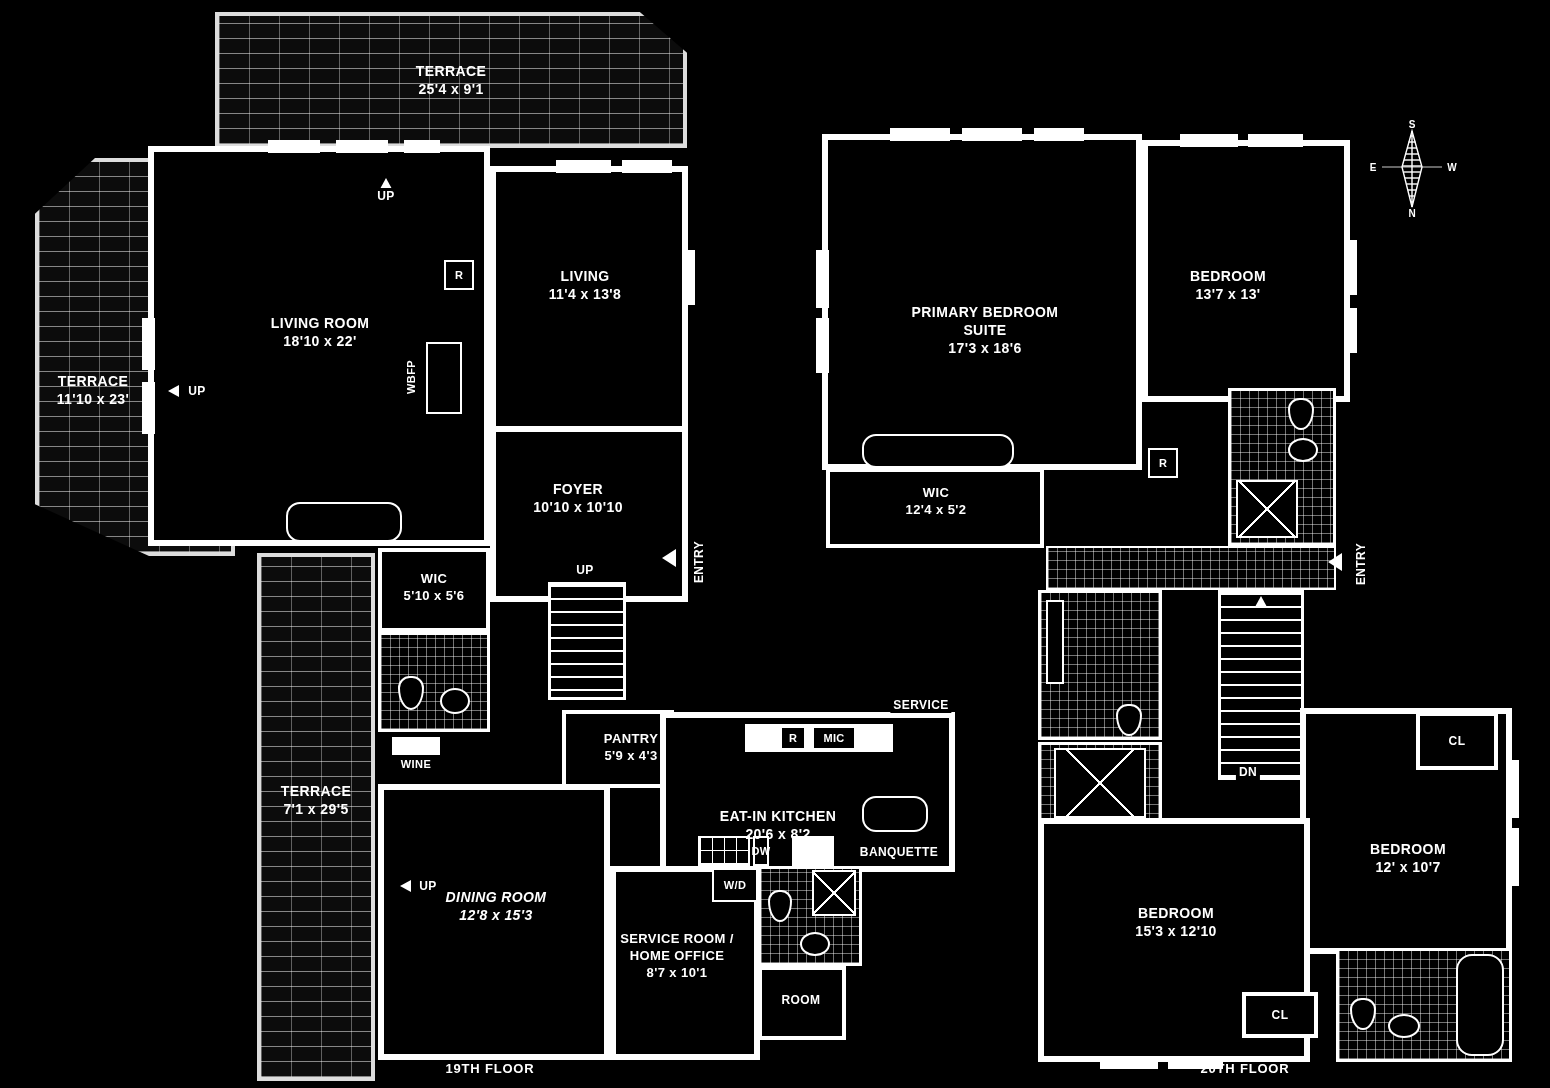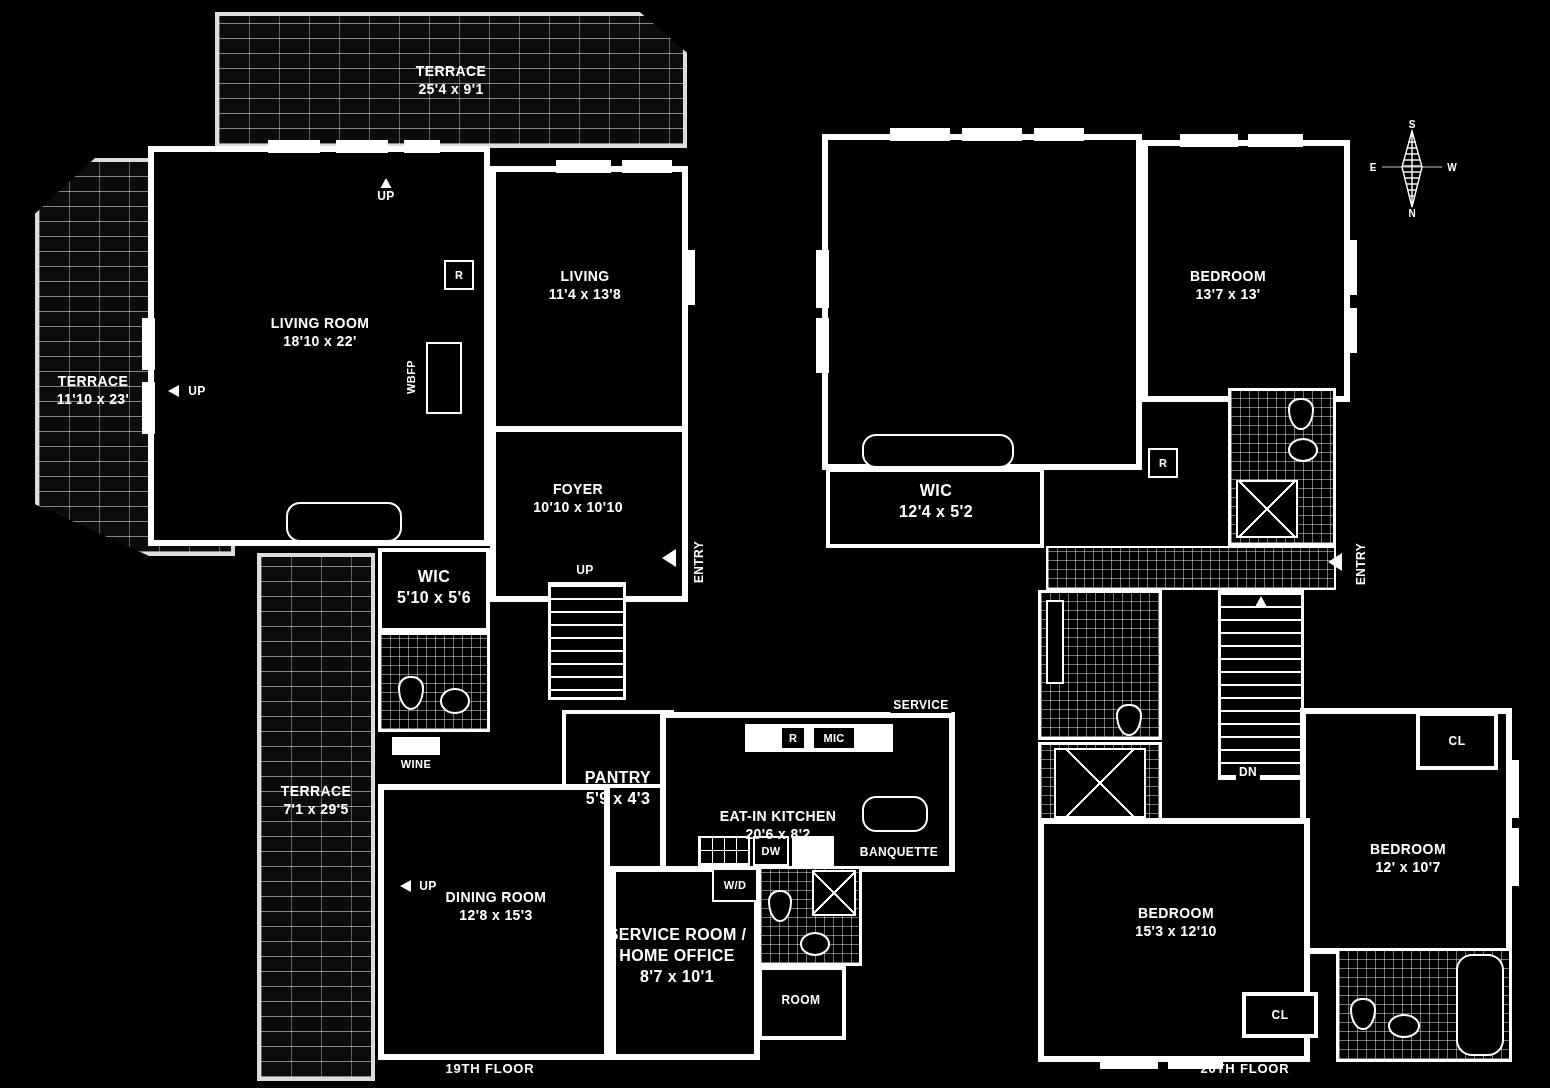--- a/index.html
+++ b/index.html
@@ -28,21 +28,21 @@
       repeating-linear-gradient(90deg,#fff 0 1px,transparent 1px 12px);}
   .win{background:#fff;}
   .fix{border:2px solid #fff;background:#000;}
   .toilet{border:2px solid #fff;background:#000;border-radius:45% 45% 50% 50%/35% 35% 65% 65%;}
   .oval{border:2px solid #fff;background:#000;border-radius:50%;}
   .rnd{border-radius:14px;}
   .mbox{border:2px solid #fff;background:#000;color:#fff;display:flex;align-items:center;justify-content:center;
         font-size:11px;font-weight:700;letter-spacing:.3px;}
   .label{transform:translate(-50%,-50%);text-align:center;color:#fff;font-size:14px;font-weight:700;
          letter-spacing:.4px;line-height:1.3;white-space:nowrap;}
-  .sm{font-size:16px;}
+  .sm{font-size:13px;}
   .xs{font-size:10px;}
   .marker{transform:translate(-50%,-50%);color:#fff;font-size:12px;font-weight:700;letter-spacing:.4px;
           white-space:nowrap;background:#000;padding:1px 3px;}
   .vert{transform:translate(-50%,-50%) rotate(-90deg);}
   .caption{transform:translate(-50%,-50%);color:#fff;font-size:13px;font-weight:700;letter-spacing:.8px;}
   .tri-l{width:0;height:0;border:9px solid transparent;border-left:0;border-right:14px solid #fff;background:none;}
   .arr-up{width:0;height:0;border:6px solid transparent;border-top:0;border-bottom:11px solid #fff;background:none;}
   .arr-l{width:0;height:0;border:6px solid transparent;border-left:0;border-right:11px solid #fff;background:none;}
   svg text{fill:#fff;font-family:"Liberation Sans","DejaVu Sans",sans-serif;font-size:10px;font-weight:700;}
 </style>
@@ -81,21 +81,21 @@
   <div class="fix rnd" style="left:286px;top:502px;width:116px;height:40px;"></div>
   <div class="win" style="left:392px;top:737px;width:48px;height:18px;"></div>
   <div class="win" style="left:745px;top:724px;width:148px;height:28px;"></div>
   <div class="mbox" style="left:780px;top:726px;width:26px;height:24px;">
     <span>R</span>
     </div>
   <div class="mbox" style="left:812px;top:726px;width:44px;height:24px;">
     <span>MIC</span>
     </div>
   <div class="grid4" style="left:698px;top:836px;width:52px;height:30px;"></div>
-  <div class="mbox" style="left:753px;top:836px;width:36px;height:30px;">
+  <div class="mbox" style="left:753px;top:836px;width:16px;height:30px;">
     <span>DW</span>
     </div>
   <div class="win" style="left:792px;top:836px;width:42px;height:30px;"></div>
   <div class="fix rnd" style="left:862px;top:796px;width:66px;height:36px;"></div>
   <div class="mbox" style="left:712px;top:868px;width:46px;height:34px;justify-content:center;">
     <span>W/D</span>
     </div>
   <div class="mbox" style="left:444px;top:260px;width:30px;height:30px;">
     <span>R</span>
     </div>
@@ -131,29 +131,29 @@
     <div>11'4 x 13'8</div>
   </div>
   <div class="label" style="left:578px;top:498px;">
     <div>FOYER</div>
     <div>10'10 x 10'10</div>
   </div>
   <div class="label sm" style="left:434px;top:588px;">
     <div>WIC</div>
     <div>5'10 x 5'6</div>
   </div>
-  <div class="label sm" style="left:618px;top:748px;margin-top:41px;">
+  <div class="label sm" style="left:631px;top:748px;">
     <div>PANTRY</div>
     <div>5'9 x 4'3</div>
   </div>
   <div class="label" style="left:778px;top:804px;margin-top:21px;">
     <div>EAT-IN KITCHEN</div>
     <div>20'6 x 8'2</div>
   </div>
-  <div class="label" style="left:496px;top:906px;">
+  <div class="label" style="left:496px;top:906px;font-style:italic;">
     <div>DINING ROOM</div>
     <div>12'8 x 15'3</div>
   </div>
   <div class="label sm" style="left:677px;top:956px;">
     <div>SERVICE ROOM /</div>
     <div>HOME OFFICE</div>
     <div>8'7 x 10'1</div>
   </div>
 
   <div class="marker" style="left:386px;top:196px;">UP</div>
@@ -205,20 +205,25 @@
   <div class="crossbox" style="left:1054px;top:748px;width:92px;height:70px;"></div>
   <div class="toilet" style="left:1288px;top:398px;width:26px;height:32px;"></div>
   <div class="oval" style="left:1288px;top:438px;width:30px;height:24px;"></div>
   <div class="crossbox" style="left:1236px;top:480px;width:62px;height:58px;"></div>
   <div class="fix" style="left:1456px;top:954px;width:48px;height:102px;border-radius:16px;"></div>
   <div class="toilet" style="left:1350px;top:998px;width:26px;height:32px;"></div>
   <div class="oval" style="left:1388px;top:1014px;width:32px;height:24px;"></div>
   <div class="tri-l" style="left:1328px;top:553px;"></div>
   <div class="arr-up" style="left:1255px;top:596px;"></div>
 
+  <div class="label" style="left:985px;top:330px;">
+    <div>PRIMARY BEDROOM</div>
+    <div>SUITE</div>
+    <div>17'3 x 18'6</div>
+  </div>
   <div class="label" style="left:1228px;top:285px;">
     <div>BEDROOM</div>
     <div>13'7 x 13'</div>
   </div>
   <div class="label sm" style="left:936px;top:502px;">
     <div>WIC</div>
     <div>12'4 x 5'2</div>
   </div>
   <div class="label" style="left:1408px;top:858px;">
     <div>BEDROOM</div>

